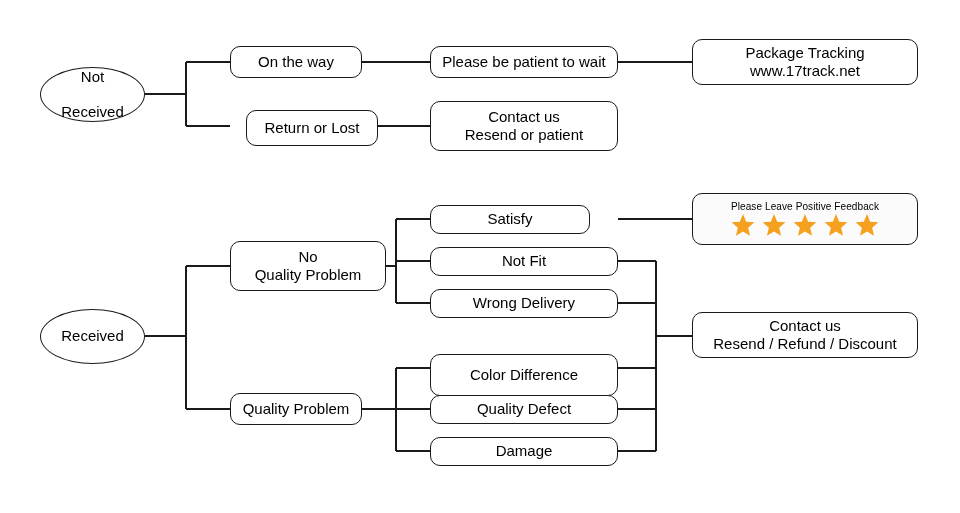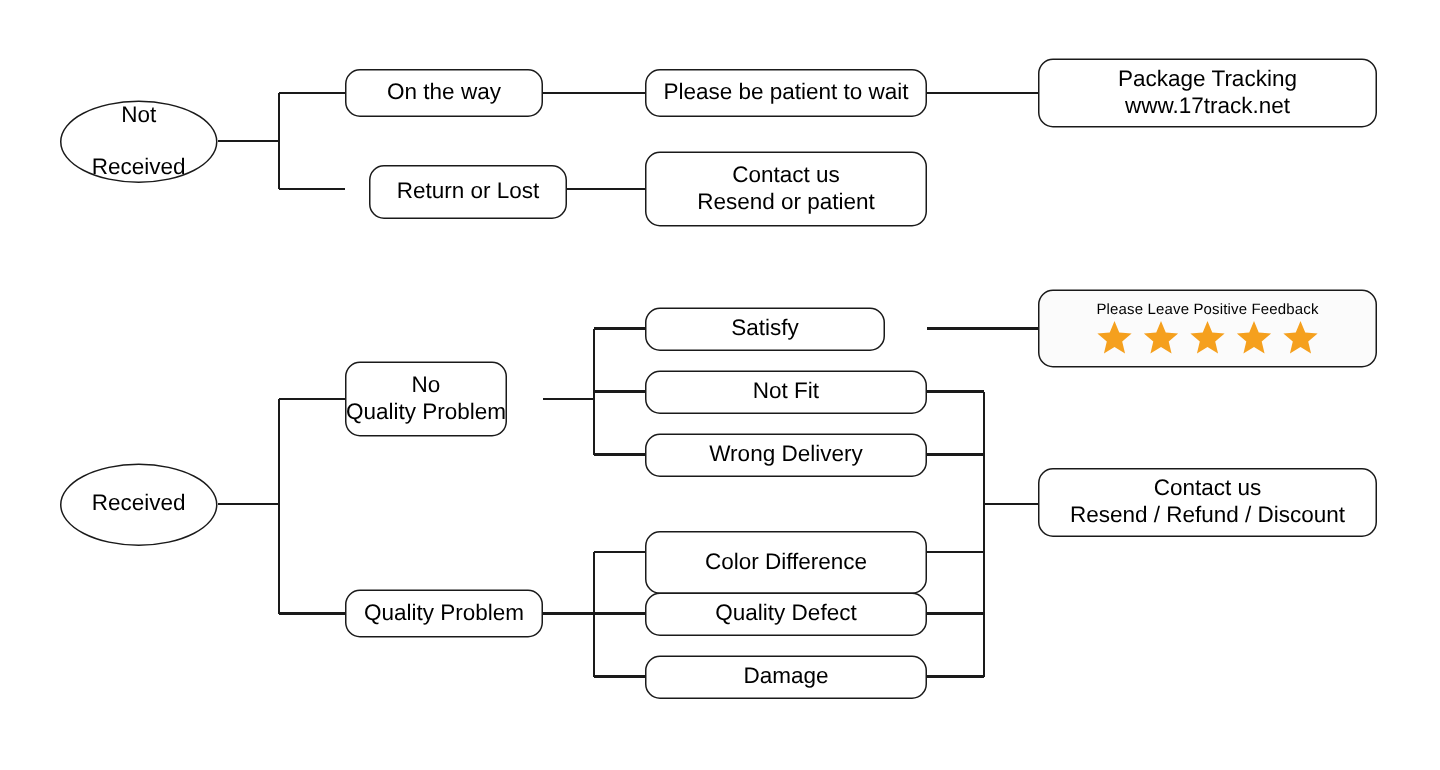--- a/index.html
+++ b/index.html
@@ -155,21 +155,21 @@
 
   <div class="node rounded" style="left:692px; top:39px; width:226px; height:46px;">
     <span class="line">Package Tracking</span>
     <span class="line">www.17track.net</span>
   </div>
 
   <div class="node ellipse" style="left:40px; top:309px; width:105px; height:55px;">
     <span class="line">Received</span>
   </div>
 
-  <div class="node rounded" style="left:230px; top:241px; width:108px; height:50px;">
+  <div class="node rounded" style="left:230px; top:241px; width:156px; height:50px;">
     <span class="line">No</span>
     <span class="line">Quality Problem</span>
   </div>
 
   <div class="node rounded" style="left:230px; top:393px; width:132px; height:32px;">
     <span class="line">Quality Problem</span>
   </div>
 
   <div class="node rounded" style="left:430px; top:205px; width:160px; height:29px;">
     <span class="line">Satisfy</span>

